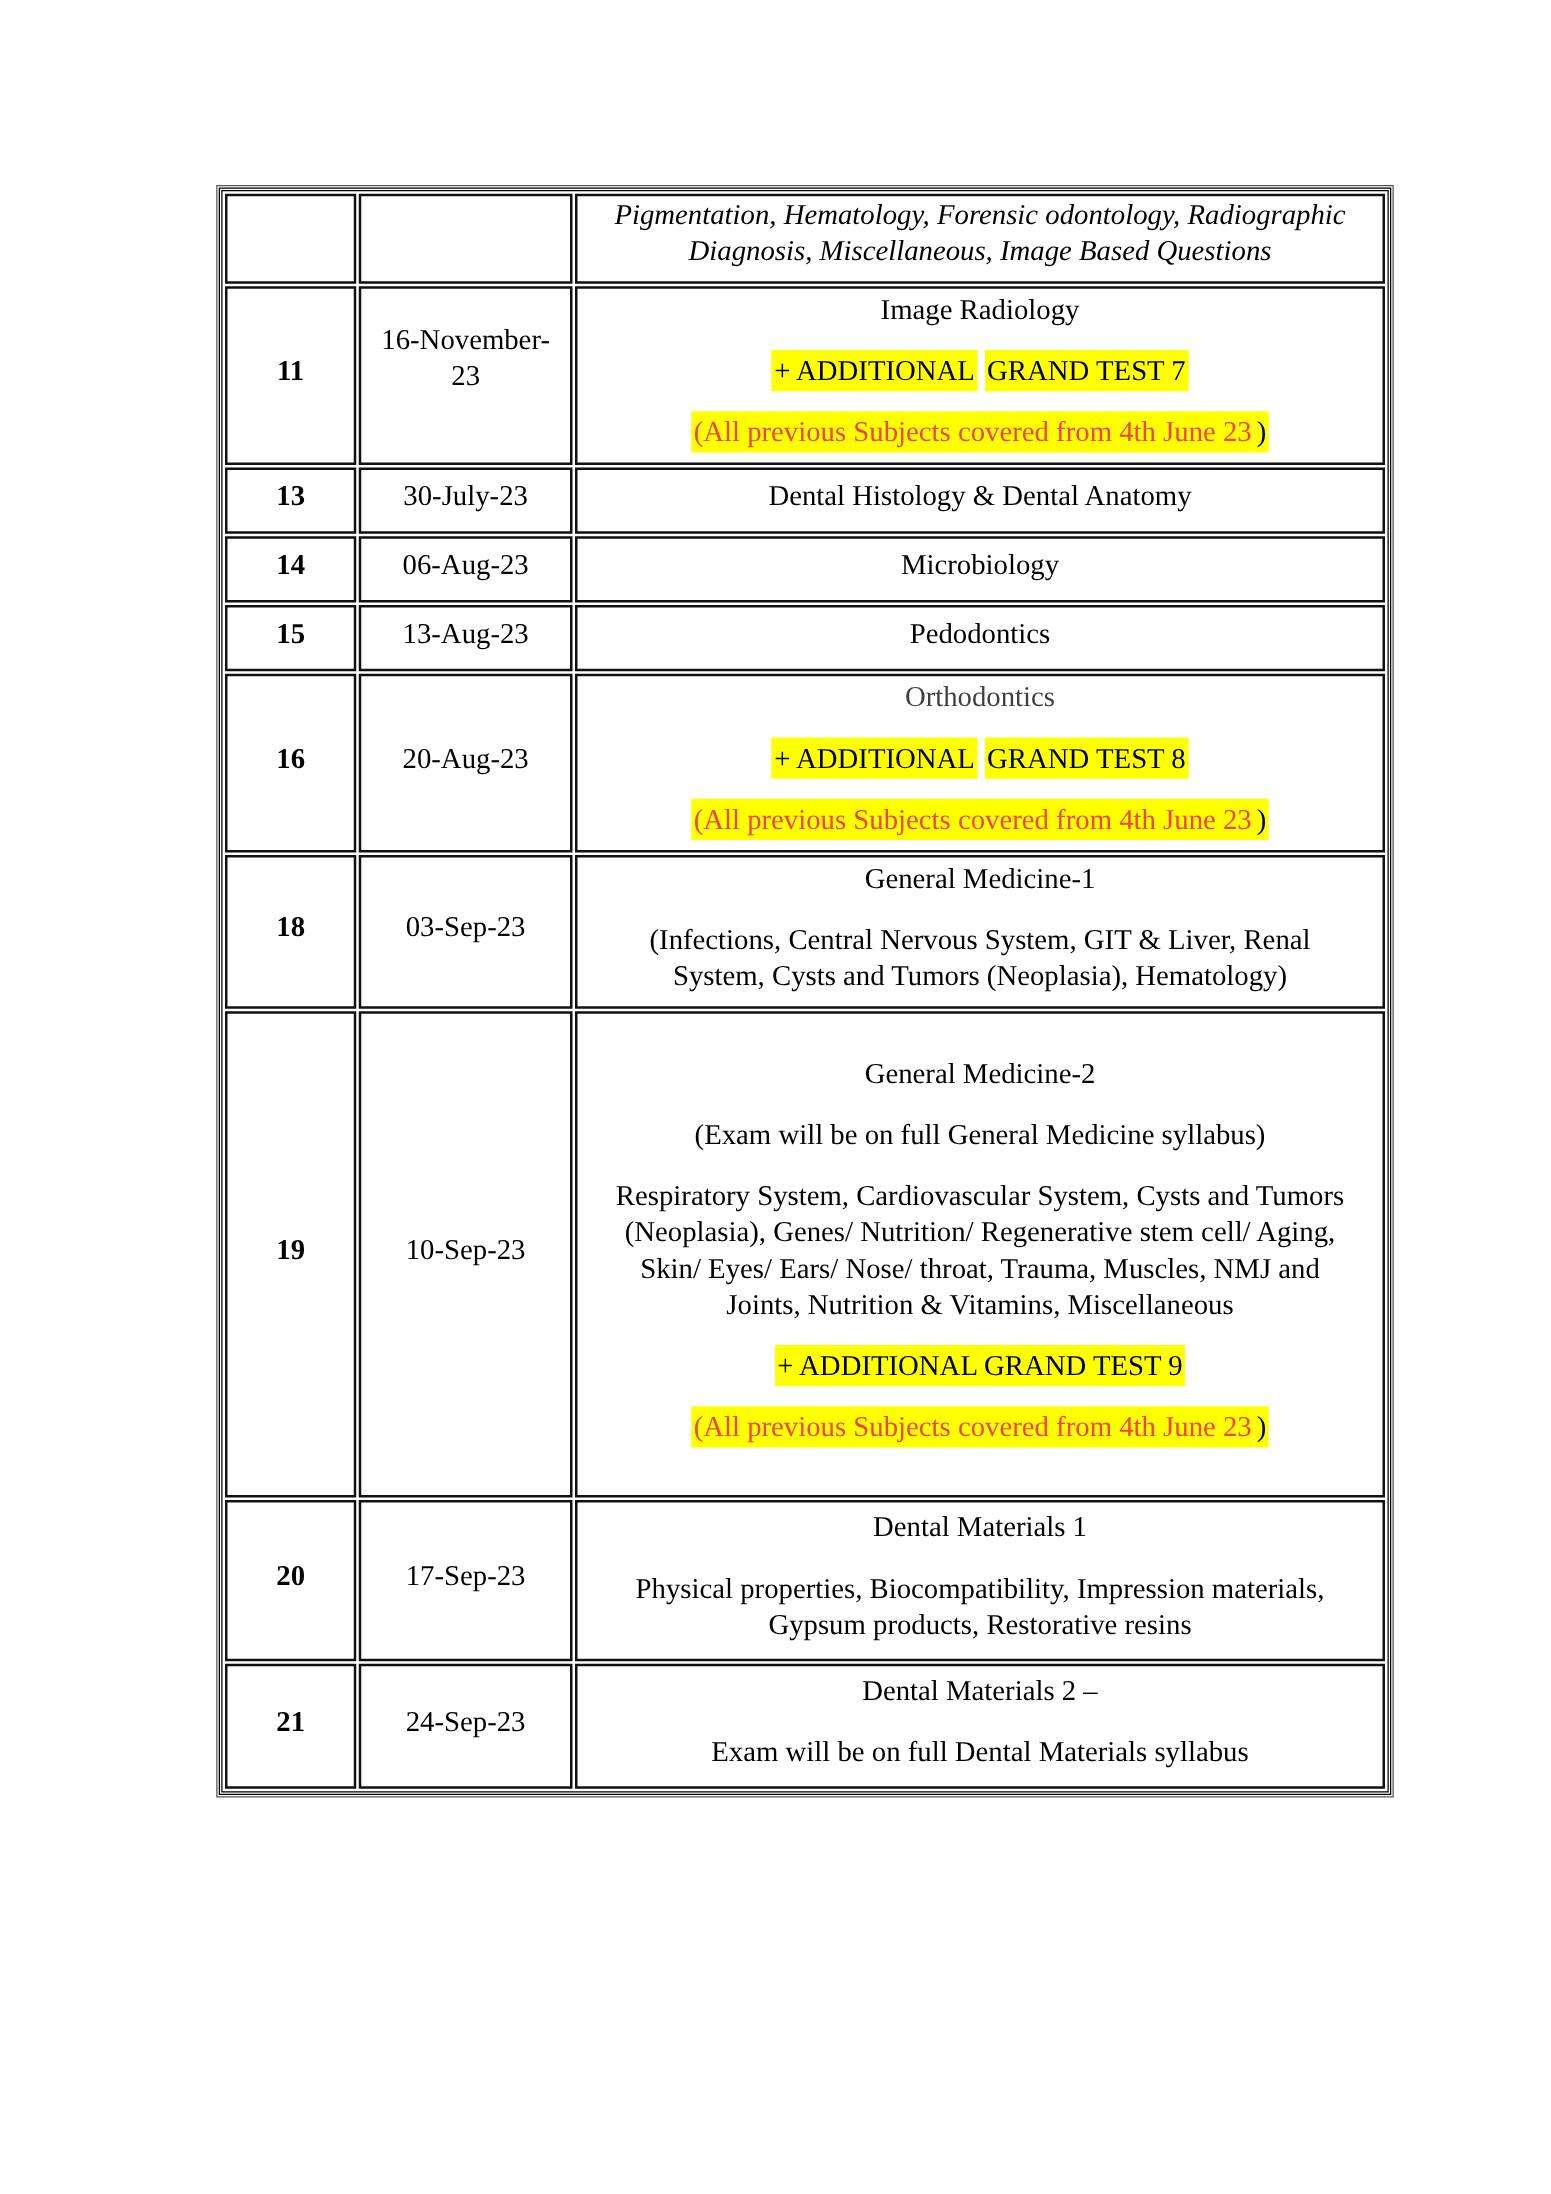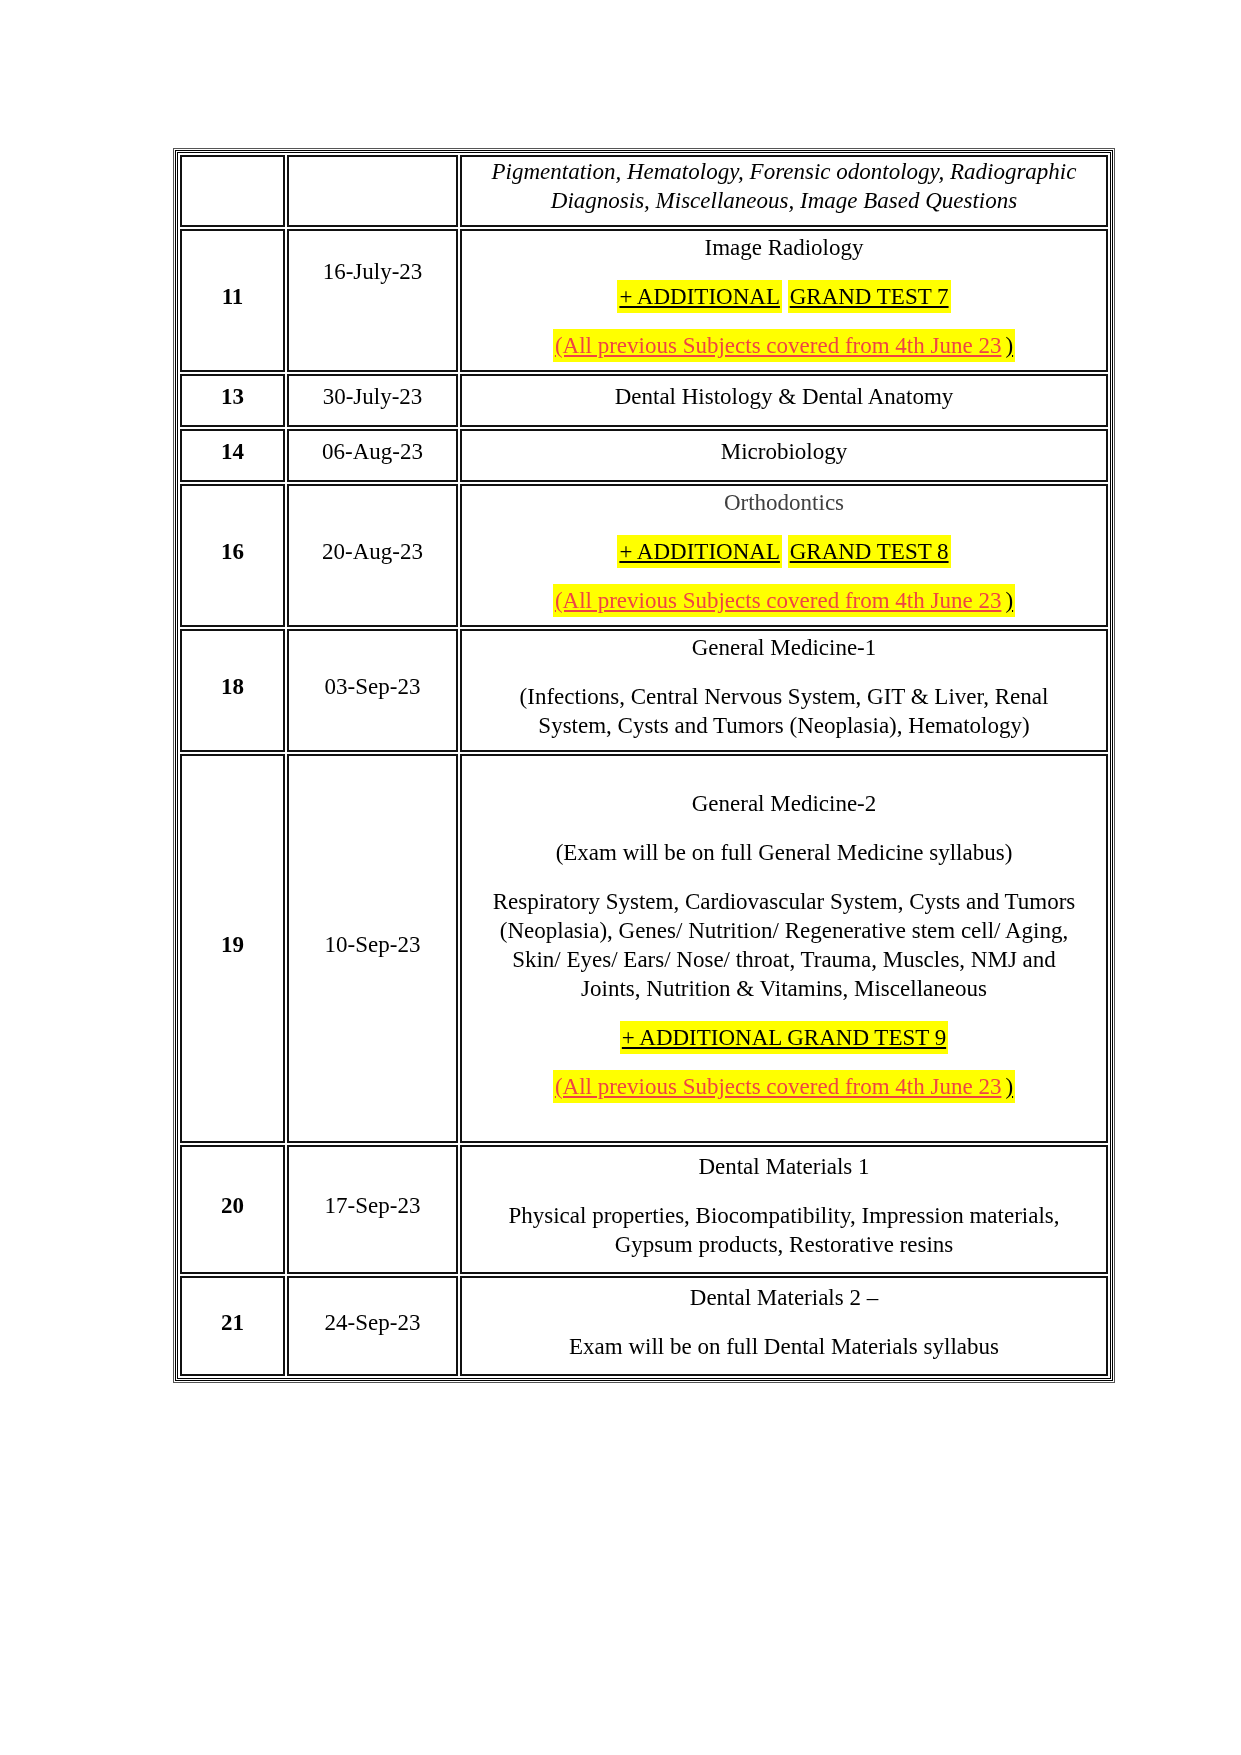--- a/index.html
+++ b/index.html
@@ -18,21 +18,21 @@
     font-size: 23px; line-height: 29px;
     padding: 2px 6px 10px 6px;
   }
   td.col-num { width: 89px; font-weight: bold; font-size: 21px; }
   td.col-date { width: 155px; vertical-align: middle; }
   td.col-topic { width: auto; }
   td.col-date.top { vertical-align: top; padding-top: 26px; }
   .italic { font-style: italic; }
   .line { display: block; }
   .gap { margin-top: 20px; }
-  .hl { background: #ffff00; padding: 4px 2px; text-decoration: underline; }
+  .hl { background: #ffff00; padding: 4px 2px; }
   .olive { color: #ef4444; }
   .grey { color: #404040; }
 </style>
 </head>
 <body>
 
 <div class="page">
 <table class="schedule">
 
   <tbody>
@@ -40,41 +40,46 @@
     <td class="col-num"></td>
     <td class="col-date"></td>
     <td class="col-topic italic" style="vertical-align:top;padding-top:0">
       <span class="line">Pigmentation, Hematology, Forensic odontology, Radiographic</span>
       <span class="line">Diagnosis, Miscellaneous, Image Based Questions</span>
     </td>
   </tr>
 
   <tr style="height:132px">
     <td class="col-num">11</td>
-    <td class="col-date top">16-July-23</td>
+    <td class="col-date top">16-November-23</td>
     <td class="col-topic">
       <span class="line">Image Radiology</span>
       <span class="line gap"><span class="hl">+ ADDITIONAL</span> <span class="hl">GRAND TEST 7</span></span>
       <span class="line gap"><span class="hl olive">(All previous Subjects covered from 4th June 23</span><span class="hl">)</span></span>
     </td>
   </tr>
 
 
   <tr style="height:53px">
     <td class="col-num">13</td>
     <td class="col-date">30-July-23</td>
     <td class="col-topic">Dental Histology &amp; Dental Anatomy</td>
   </tr>
 
   <tr style="height:53px">
     <td class="col-num">14</td>
     <td class="col-date">06-Aug-23</td>
     <td class="col-topic">Microbiology</td>
   </tr>
 
+  <tr style="height:53px">
+    <td class="col-num">15</td>
+    <td class="col-date">13-Aug-23</td>
+    <td class="col-topic">Pedodontics</td>
+  </tr>
 
   <tr style="height:130px">
     <td class="col-num">16</td>
     <td class="col-date">20-Aug-23</td>
     <td class="col-topic">
       <span class="line grey">Orthodontics</span>
       <span class="line gap"><span class="hl">+ ADDITIONAL</span> <span class="hl">GRAND TEST 8</span></span>
       <span class="line gap"><span class="hl olive">(All previous Subjects covered from 4th June 23</span><span class="hl">)</span></span>
     </td>
   </tr>

